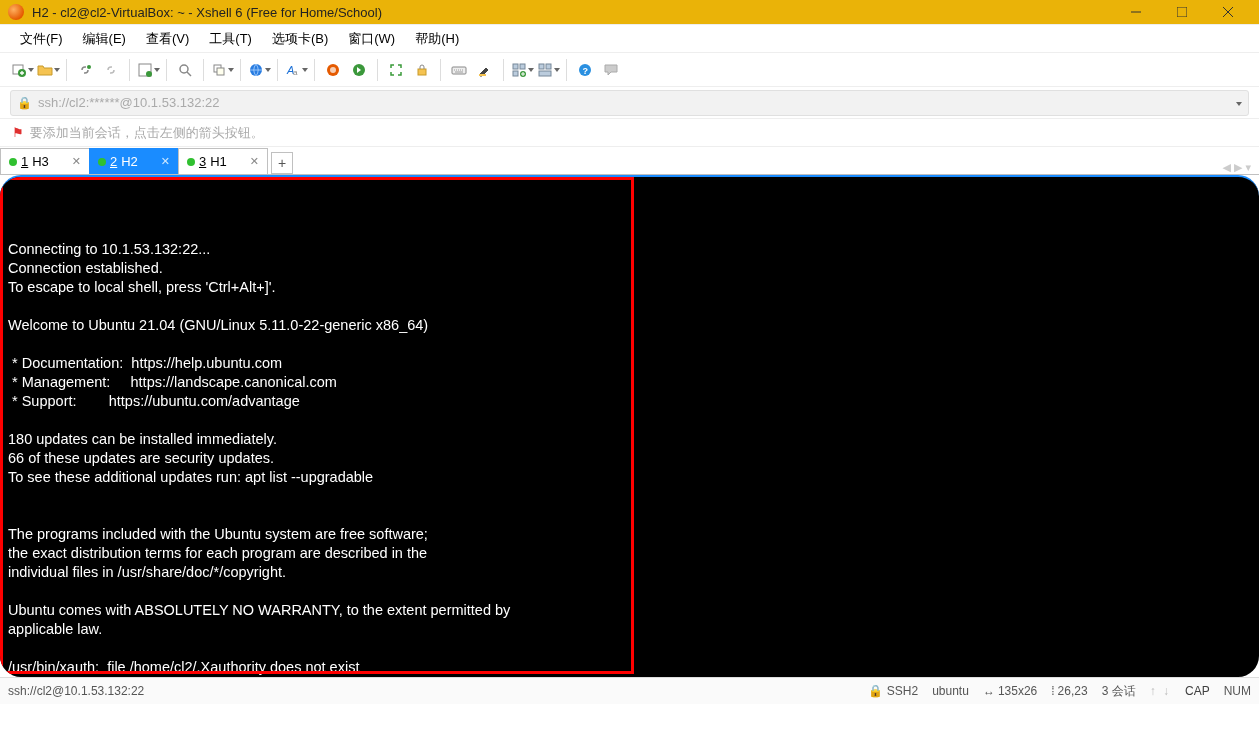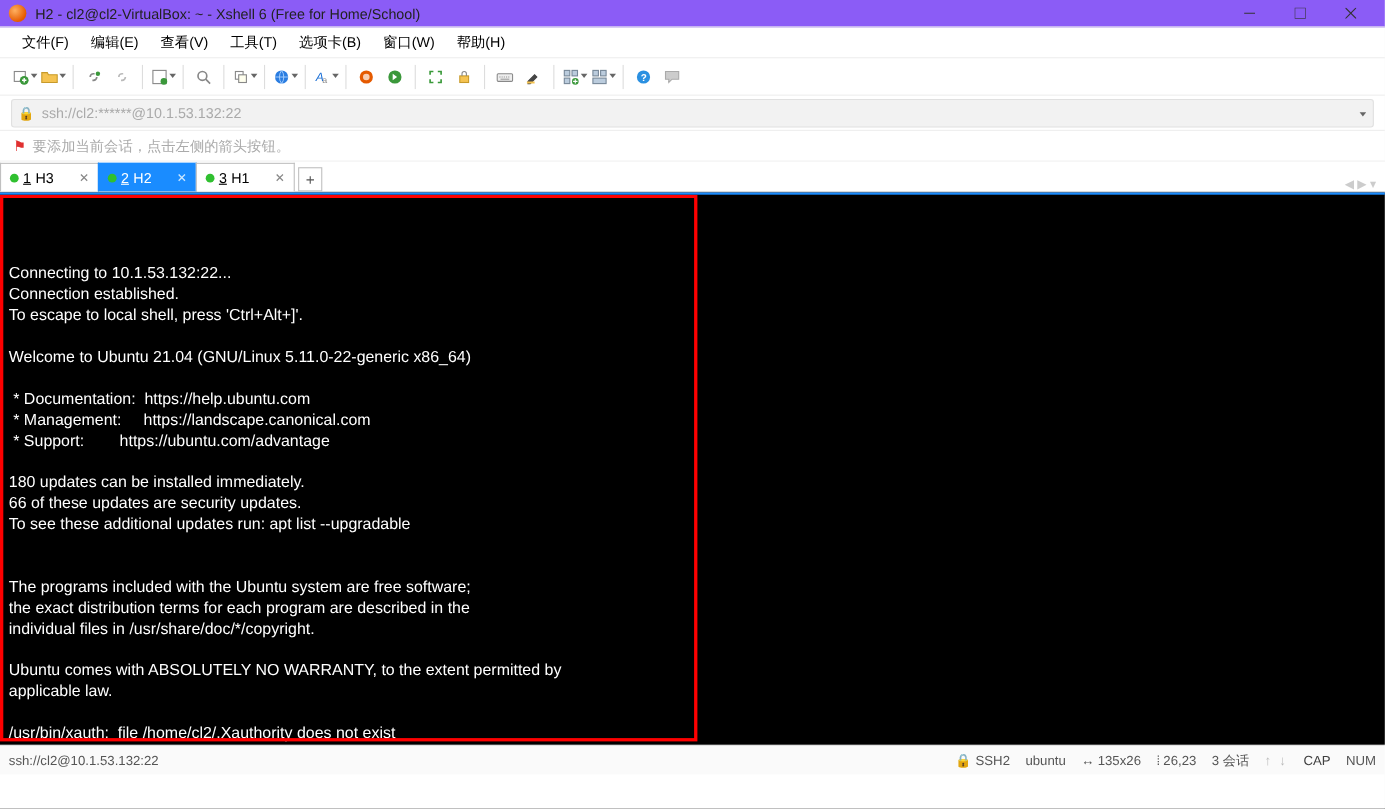--- a/index.html
+++ b/index.html
@@ -1,19 +1,19 @@
 <!DOCTYPE html>
 <html><head>
 <meta charset="utf-8">
 <style>
 * { margin: 0; padding: 0; box-sizing: border-box; font-family: "Microsoft YaHei", "Segoe UI", Tahoma, sans-serif; }
 html, body { width: 1259px; height: 735px; background: #fff; overflow: hidden; }
 
 
-.titlebar { height: 16px; display: flex; align-items: center; padding: 12px 8px; background: #8b5cf6; border-bottom: 1px solid #eee; }
+.titlebar { height: 16px; display: flex; align-items: center; padding: 12px 8px; background: #eab308; border-bottom: 1px solid #eee; }
 .titlebar .app-icon { width: 16px; height: 16px; border-radius: 50%; background: radial-gradient(circle at 35% 35%, #ffb060, #e55a00 70%); margin-right: 8px; }
 .titlebar .title { font-size: 13px; color: #222; flex: 1; }
 .titlebar .winbtn { width: 46px; height: 32px; display: flex; align-items: center; justify-content: center; color: #333; cursor: default; }
 .titlebar .winbtn svg { width: 10px; height: 10px; stroke: #333; stroke-width: 1; fill: none; }
 
 
 .menubar { height: 28px; display: flex; align-items: flex-end; padding: 0 12px; gap: 4px; border-bottom: 1px solid #eee; font-size: 13px; }
 .menubar .menu-item { padding: 4px 8px; cursor: default; }
 
 
@@ -38,21 +38,21 @@
 .tab { height: 26px; min-width: 90px; padding: 0 6px 0 8px; display: flex; align-items: center; gap: 4px; border: 1px solid #c0c0c0; border-bottom: none; font-size: 13px; background: #fff; margin-right: -1px; cursor: default; }
 .tab.active { background: #1a8cff; color: #fff; border-color: #1a8cff; }
 .tab .dot { width: 8px; height: 8px; border-radius: 50%; background: #30c030; }
 .tab .num { text-decoration: underline; }
 .tab .close { margin-left: auto; font-size: 11px; color: #888; padding: 0 2px; }
 .tab.active .close { color: #cde8ff; }
 .addtab { width: 22px; height: 22px; border: 1px solid #c0c0c0; display: flex; align-items: center; justify-content: center; margin-left: 4px; font-size: 14px; color: #555; cursor: default; }
 .tabstrip .navarrows { margin-left: auto; margin-right: 8px; color: #ccc; font-size: 11px; display: flex; gap: 4px; align-items: center; }
 
 
-.terminal-wrap { height: 502px; background: #000; padding: 6px 8px; font-family: "Consolas","Courier New",monospace; font-size: 14.5px; line-height: 19px; color: #fff; white-space: pre; overflow: hidden; position: relative; border-top: 2px solid #1a8cff; }
+.terminal-wrap { height: 502px; background: #000; padding: 6px 8px; font-family: "Consolas","Courier New",monospace; font-size: 14.5px; line-height: 19px; color: #fff; white-space: pre; overflow: hidden; position: relative; border-top: 2px solid #1a8cff; border-radius: 21px; }
 .terminal-wrap .red-overlay { position: absolute; top: 0; left: 0; width: 634px; height: 497px; border: 3px solid #ff0000; pointer-events: none; }
 .term-line { white-space: pre; }
 
 
 .statusbar { height: 22px; border-top: 1px solid #ddd; display: flex; align-items: center; font-size: 12px; color: #555; padding: 13px 8px; gap: 14px; background: #fafafa; }
 .statusbar .left { flex: 1; }
 .statusbar .item { display: flex; align-items: center; gap: 3px; }
 .statusbar .lockico { color: #e89a3c; }
 .statusbar .arrows { color: #bbb; letter-spacing: 2px; }
 </style>

